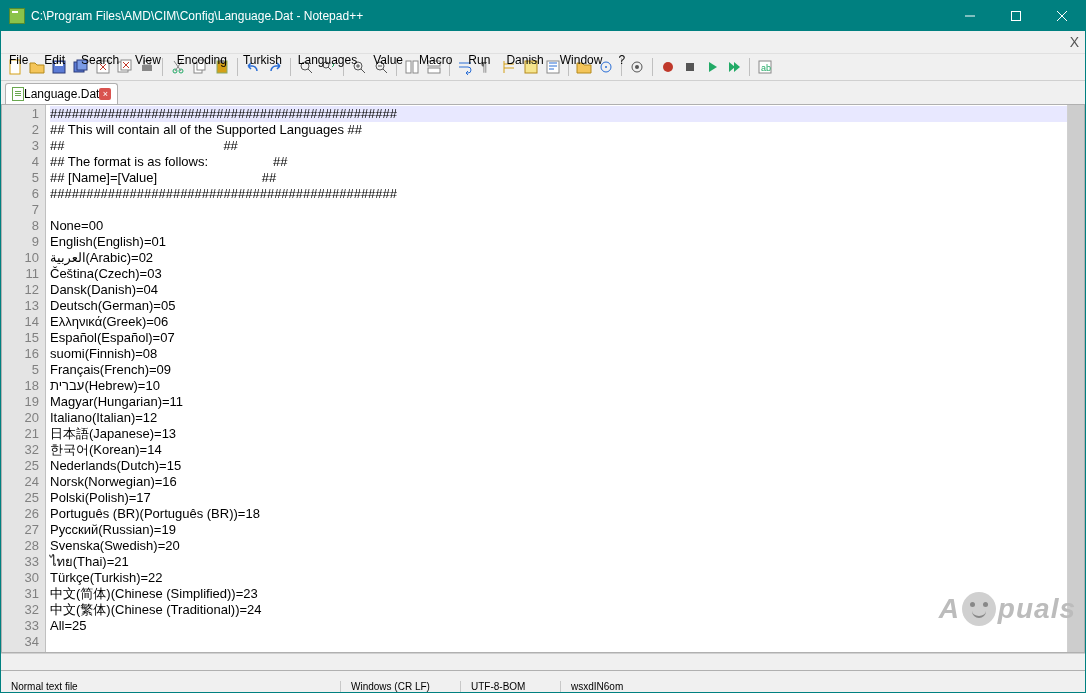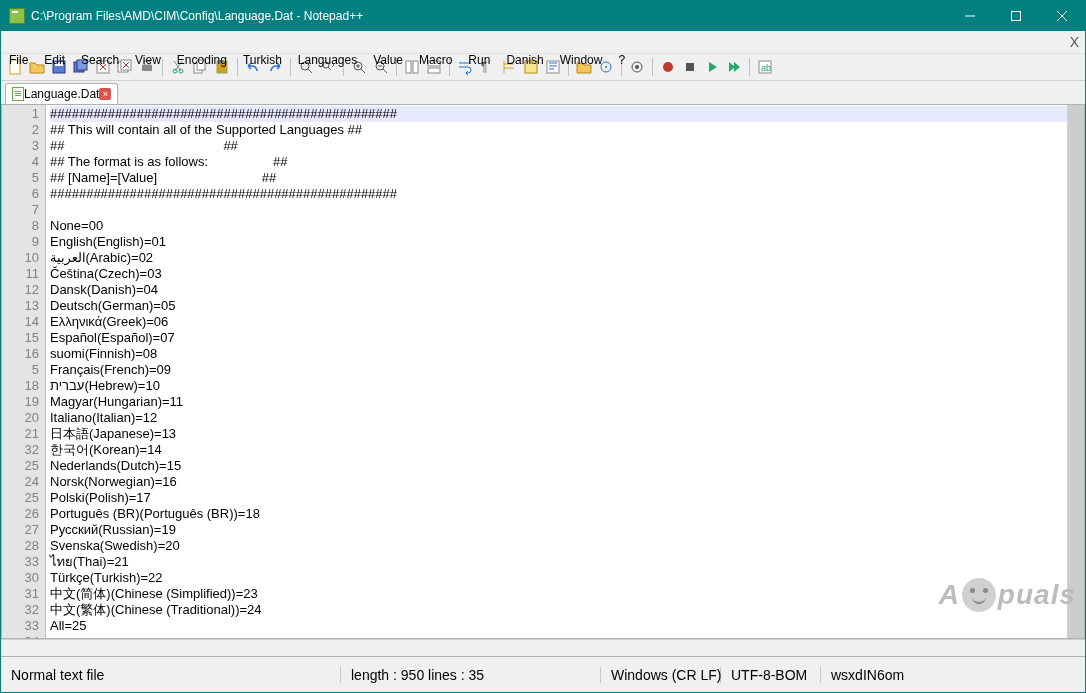--- a/index.html
+++ b/index.html
@@ -39,21 +39,21 @@
 .gutter { width:44px; background:#e4e4e4; color:#808080; text-align:right; padding:1px 6px 0 0; border-right:1px solid #c0c0c0; line-height:16px; user-select:none; }
 .gutter div { height:16px; }
 .code { flex:1; padding:1px 0 0 4px; line-height:16px; white-space:pre; color:#000; overflow:auto; }
 .code .ln { height:16px; }
 .code .hl { background:#e8e8ff; }
 .scroll-v { width:17px; background:#f0f0f0; border-left:1px solid #d0d0d0; position:relative; }
 .scroll-v .thumb { position:absolute; top:0; left:0; right:0; height:100%; background:#cdcdcd; }
 .scroll-h-space { height:17px; background:#f0f0f0; border-top:1px solid #d0d0d0; }
 
 
-.statusbar { height:36px; background:#f0f0f0; border-top:1px solid #b0b0b0; display:flex; align-items:center; font-size:14px; color:#000; }
+.statusbar { height:22px; background:#f0f0f0; border-top:1px solid #b0b0b0; display:flex; align-items:flex-end; font-size:10px; color:#000; }
 .sb-cell { border-right:1px solid #c8c8c8; padding:0 10px; display:flex; align-items:center; white-space:nowrap; }
 .sb-flex { flex:1; }
 
 .watermark { position:absolute; right:8px; bottom:26px; font-size:28px; font-style:italic; color:#bcbcbc; font-weight:600; letter-spacing:1px; pointer-events:none; display:flex; align-items:center; gap:2px; }
 .watermark .face { width:34px; height:34px; border-radius:50%; background:#d0d0d0; position:relative; }
 .watermark .face::before { content:""; position:absolute; top:10px; left:8px; width:5px; height:5px; background:#888; border-radius:50%; box-shadow:13px 0 0 #888; }
 .watermark .face::after { content:""; position:absolute; bottom:8px; left:10px; width:14px; height:6px; border-bottom:2px solid #888; border-radius:0 0 10px 10px; }
 
 </style>
 </head>
@@ -343,19 +343,18 @@
     <div class="watermark">
       <span>A</span>
         <span class="face"></span>
         <span>puals</span>
     </div>
   </div>
   <div class="scroll-h-space"></div>
 
   <div class="statusbar">
     <div class="sb-cell" style="width:340px">Normal text file</div>
-    <div class="sb-cell" style="width:260px">length : 950    lines : 35</div>
     <div class="sb-cell" style="width:120px">Windows (CR LF)</div>
     <div class="sb-cell" style="width:100px">UTF-8-BOM</div>
     <div class="sb-cell" style="width:80px; border-right:none">wsxdIN6om</div>
   </div>
 
 </div>
 
 </body></html>

